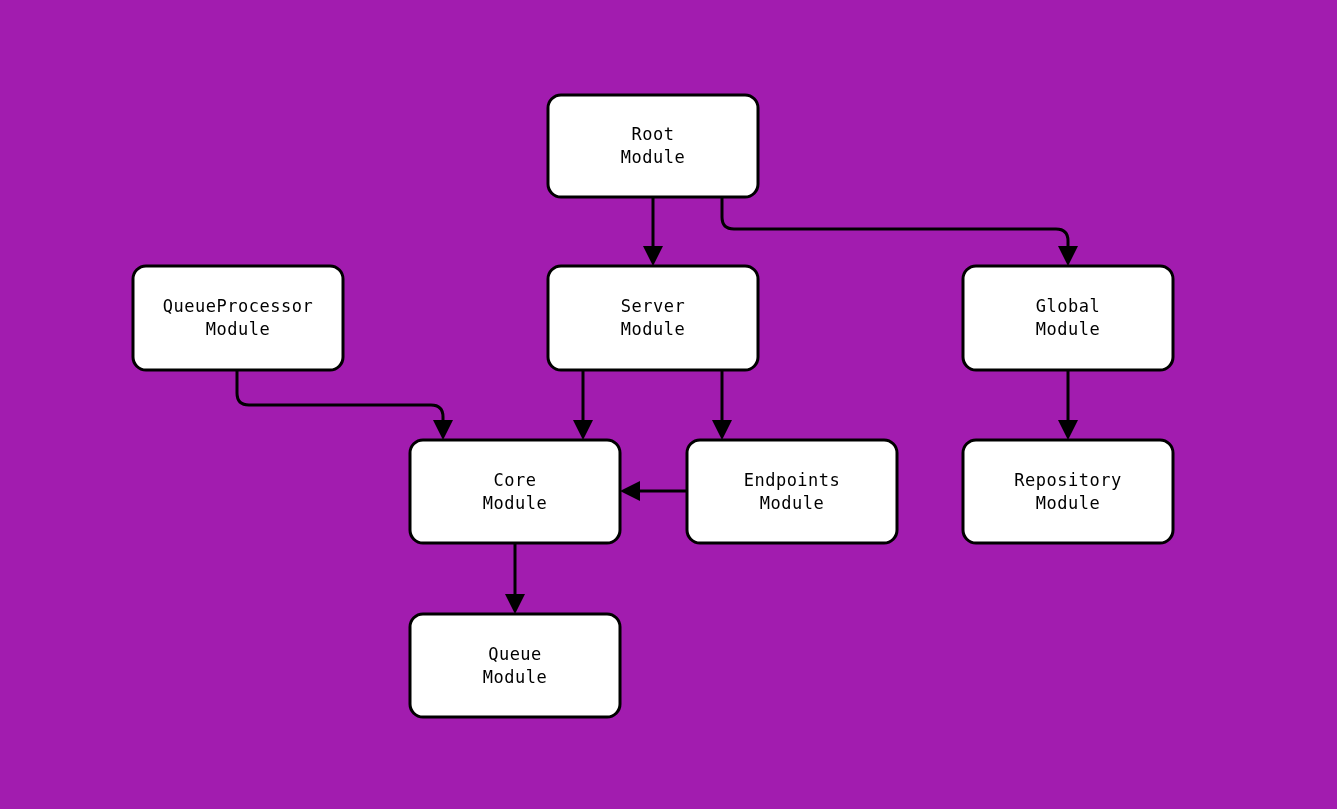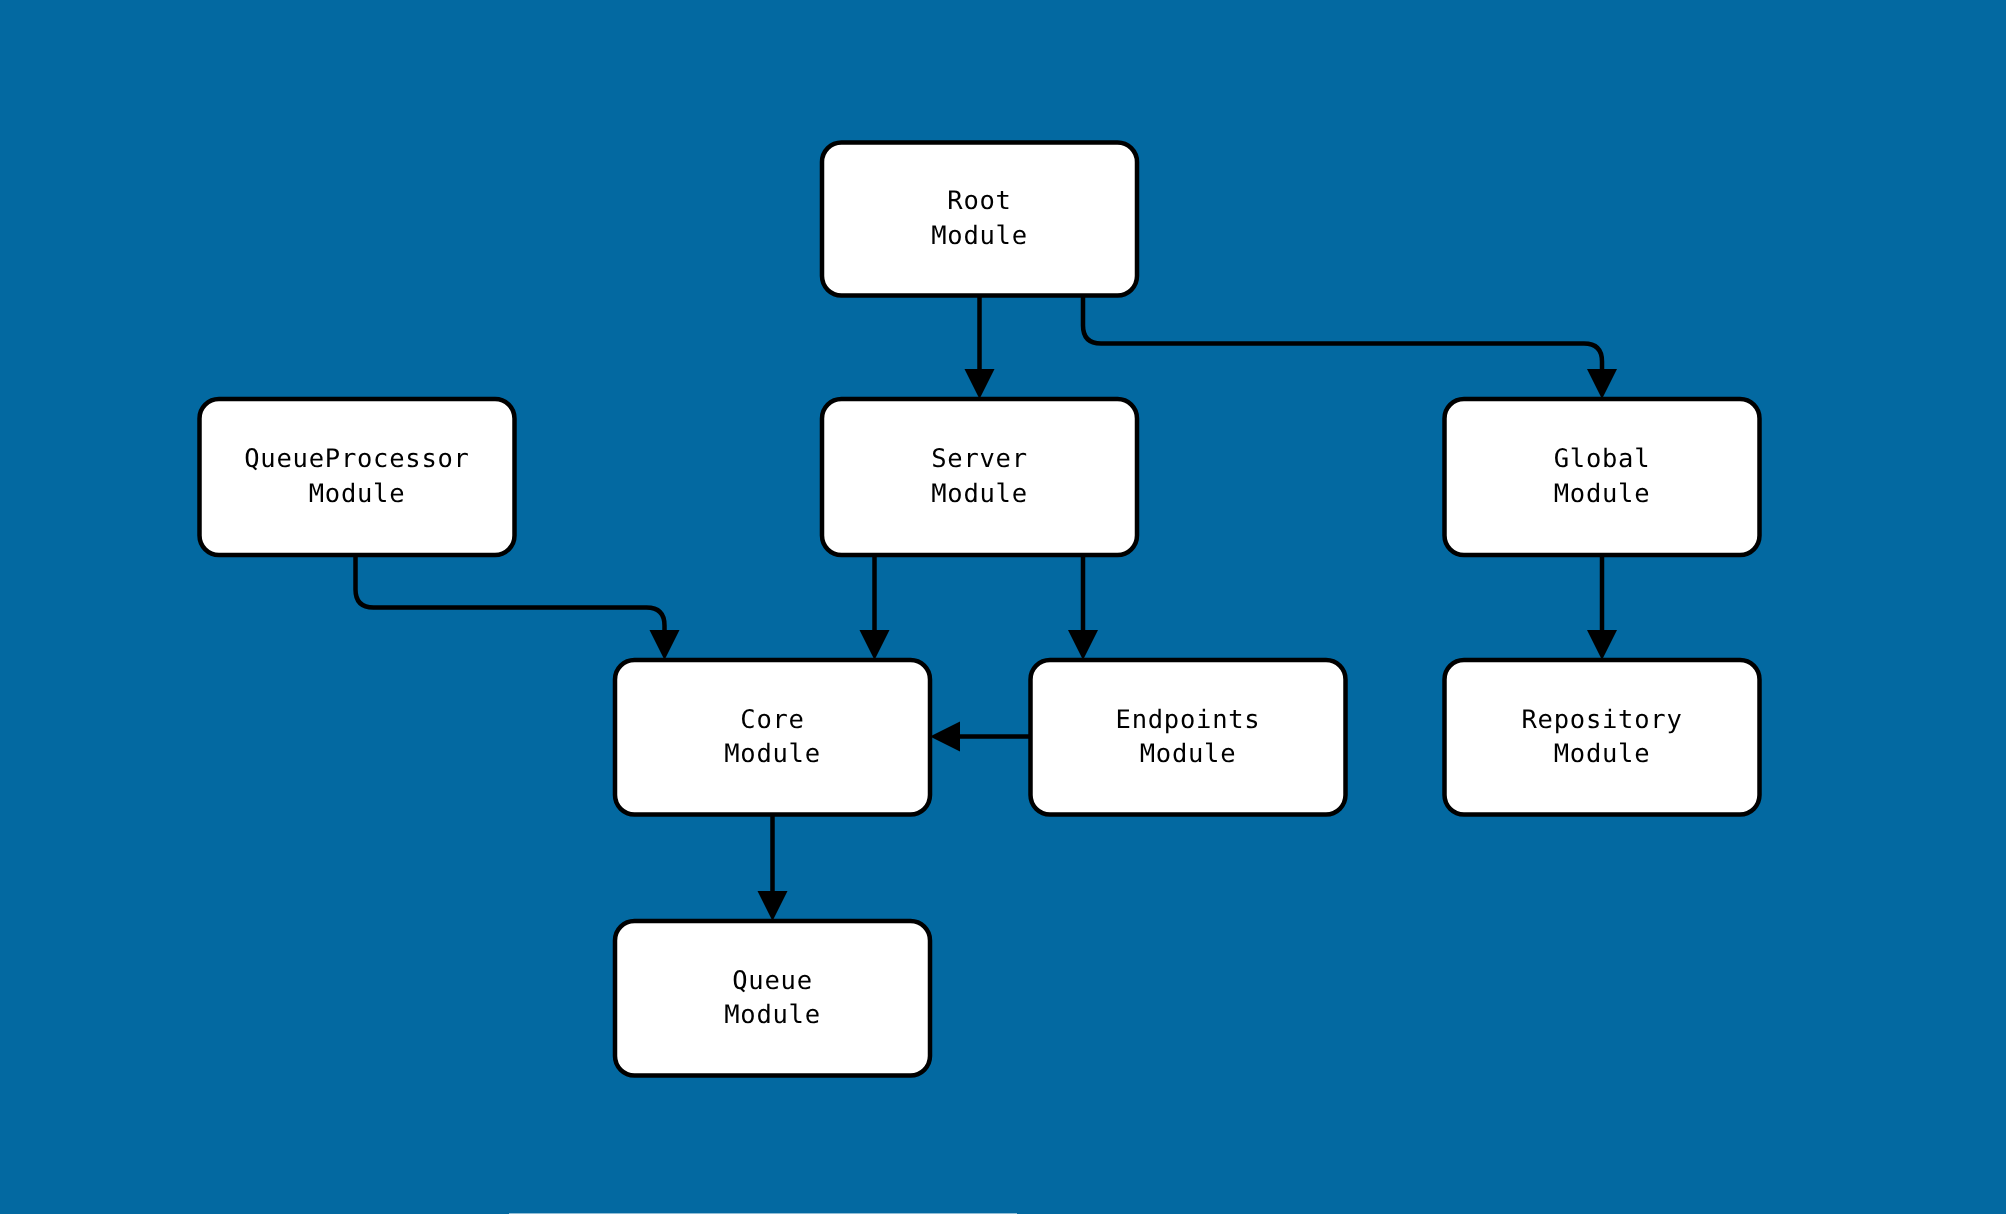--- a/index.html
+++ b/index.html
@@ -11,21 +11,21 @@
   body {
     width: 1337px;
     height: 809px;
     overflow: hidden;
     font-family: "DejaVu Sans Mono", "Liberation Mono", monospace;
   }
   #diagram-canvas {
     position: relative;
     width: 1337px;
     height: 809px;
-    background: #0369a1;
+    background: #a21caf;
   }
   svg.diagram-svg {
     position: absolute;
     top: 0;
     left: 0;
     width: 1337px;
     height: 809px;
     display: block;
   }
   .node-box {

